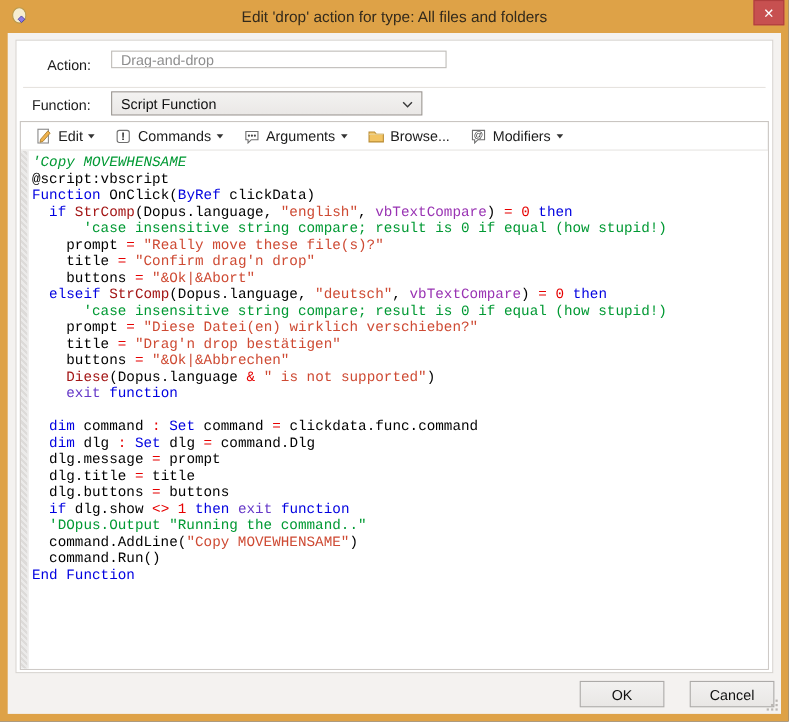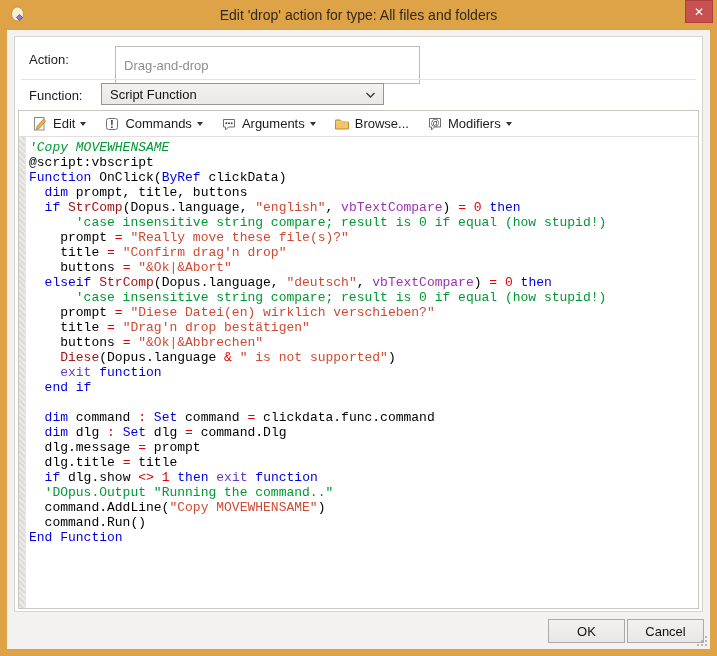--- a/index.html
+++ b/index.html
@@ -29,25 +29,25 @@
   .content {
     position:absolute; left:7px; right:7px; top:30px; bottom:7px;
     background:#F4F2F0;
   }
   .panel {
     position:absolute; left:7px; top:6px; width:689px; height:576px;
     background:#FFFFFF; border:1px solid #D8D4D0;
   }
 
   .field-label { position:absolute; font-size:13px; color:#1c1c1c; }
-  .label-action { left:14px; top:15px; }
+  .label-action { left:28px; top:15px; }
   .label-function { left:14px; top:51px; }
 
   .action-input {
-    position:absolute; left:100px; top:9px; width:305px; height:38px;
+    position:absolute; left:86px; top:9px; width:305px; height:16px;
     border:1px solid #BFBCB8; background:#fff; font-family:"Liberation Sans",sans-serif;
     font-size:13px; color:#8E8E8E; padding:0 8px; outline:none;
   }
   .sep { position:absolute; left:6px; right:6px; height:1px; background:#E6E3DF; }
   .sep1 { top:42px; }
 
   .function-select {
     position:absolute; left:86px; top:46px; width:283px; height:22px;
     border:1px solid #99948F; background:linear-gradient(#F3F2F1,#EAE8E6);
     display:flex; align-items:center; font-size:13px; color:#111;
@@ -83,21 +83,21 @@
   }
   .gutter {
     position:absolute; left:0; top:0; bottom:0; width:7px;
     background:repeating-linear-gradient(45deg,#EBEAE9 0 2px,#DDDBD9 2px 4px);
     border-right:1px solid #E8E6E4;
   }
   .code-line { white-space:pre; height:15px; }
 
   
   .footer {
-    position:absolute; right:6px; bottom:6px; display:flex; gap:2px;
+    position:absolute; right:6px; bottom:6px; display:flex; gap:23px;
   }
   .btn {
     width:77px; height:24px; background:linear-gradient(#F2F1F0,#E9E7E5);
     border:1px solid #ACAAA8; font-size:13px; color:#111;
     font-family:"Liberation Sans",sans-serif; cursor:default;
   }
   .grip { position:absolute; right:1px; bottom:1px; width:13px; height:13px; }
 </style>
 </head>
 <body>
@@ -183,39 +183,38 @@
           </button>
 
         </div>
 
         <div class="editor">
           <div class="gutter"></div>
           <div id="code-area">
               <div class="code-line"><span style="color: rgb(0, 153, 51); font-style: italic;">'Copy MOVEWHENSAME</span></div>
               <div class="code-line"><span style="color: rgb(0, 0, 0);">@script:vbscript</span></div>
               <div class="code-line"><span style="color: rgb(0, 0, 224);">Function</span><span style="color: rgb(0, 0, 0);"> OnClick(</span><span style="color: rgb(0, 0, 224);">ByRef</span><span style="color: rgb(0, 0, 0);"> clickData)</span></div>
-              <div class="code-line"><span style="color: rgb(0, 0, 0);">  </span><span style="color: rgb(0, 0, 224);">dim</span><span style="color: rgb(0, 0, 0);"> prompt, title, buttons</span></div>
               <div class="code-line"><span style="color: rgb(0, 0, 0);">  </span><span style="color: rgb(0, 0, 224);">if</span><span style="color: rgb(0, 0, 0);"> </span><span style="color: rgb(163, 21, 21);">StrComp</span><span style="color: rgb(0, 0, 0);">(Dopus.language, </span><span style="color: rgb(206, 74, 51);">"english"</span><span style="color: rgb(0, 0, 0);">, </span><span style="color: rgb(153, 51, 179);">vbTextCompare</span><span style="color: rgb(0, 0, 0);">) </span><span style="color: rgb(230, 0, 0);">=</span><span style="color: rgb(0, 0, 0);"> </span><span style="color: rgb(230, 0, 0);">0</span><span style="color: rgb(0, 0, 0);"> </span><span style="color: rgb(0, 0, 224);">then</span></div>
               <div class="code-line"><span style="color: rgb(0, 0, 0);">      </span><span style="color: rgb(0, 153, 51);">'case insensitive string compare; result is 0 if equal (how stupid!)</span></div>
               <div class="code-line"><span style="color: rgb(0, 0, 0);">    prompt </span><span style="color: rgb(230, 0, 0);">=</span><span style="color: rgb(0, 0, 0);"> </span><span style="color: rgb(206, 74, 51);">"Really move these file(s)?"</span></div>
               <div class="code-line"><span style="color: rgb(0, 0, 0);">    title </span><span style="color: rgb(230, 0, 0);">=</span><span style="color: rgb(0, 0, 0);"> </span><span style="color: rgb(206, 74, 51);">"Confirm drag'n drop"</span></div>
               <div class="code-line"><span style="color: rgb(0, 0, 0);">    buttons </span><span style="color: rgb(230, 0, 0);">=</span><span style="color: rgb(0, 0, 0);"> </span><span style="color: rgb(206, 74, 51);">"&amp;Ok|&amp;Abort"</span></div>
               <div class="code-line"><span style="color: rgb(0, 0, 0);">  </span><span style="color: rgb(0, 0, 224);">elseif</span><span style="color: rgb(0, 0, 0);"> </span><span style="color: rgb(163, 21, 21);">StrComp</span><span style="color: rgb(0, 0, 0);">(Dopus.language, </span><span style="color: rgb(206, 74, 51);">"deutsch"</span><span style="color: rgb(0, 0, 0);">, </span><span style="color: rgb(153, 51, 179);">vbTextCompare</span><span style="color: rgb(0, 0, 0);">) </span><span style="color: rgb(230, 0, 0);">=</span><span style="color: rgb(0, 0, 0);"> </span><span style="color: rgb(230, 0, 0);">0</span><span style="color: rgb(0, 0, 0);"> </span><span style="color: rgb(0, 0, 224);">then</span></div>
               <div class="code-line"><span style="color: rgb(0, 0, 0);">      </span><span style="color: rgb(0, 153, 51);">'case insensitive string compare; result is 0 if equal (how stupid!)</span></div>
               <div class="code-line"><span style="color: rgb(0, 0, 0);">    prompt </span><span style="color: rgb(230, 0, 0);">=</span><span style="color: rgb(0, 0, 0);"> </span><span style="color: rgb(206, 74, 51);">"Diese Datei(en) wirklich verschieben?"</span></div>
               <div class="code-line"><span style="color: rgb(0, 0, 0);">    title </span><span style="color: rgb(230, 0, 0);">=</span><span style="color: rgb(0, 0, 0);"> </span><span style="color: rgb(206, 74, 51);">"Drag'n drop bestätigen"</span></div>
               <div class="code-line"><span style="color: rgb(0, 0, 0);">    buttons </span><span style="color: rgb(230, 0, 0);">=</span><span style="color: rgb(0, 0, 0);"> </span><span style="color: rgb(206, 74, 51);">"&amp;Ok|&amp;Abbrechen"</span></div>
               <div class="code-line"><span style="color: rgb(0, 0, 0);">    </span><span style="color: rgb(163, 21, 21);">Diese</span><span style="color: rgb(0, 0, 0);">(Dopus.language </span><span style="color: rgb(230, 0, 0);">&amp;</span><span style="color: rgb(0, 0, 0);"> </span><span style="color: rgb(206, 74, 51);">" is not supported"</span><span style="color: rgb(0, 0, 0);">)</span></div>
               <div class="code-line"><span style="color: rgb(0, 0, 0);">    </span><span style="color: rgb(102, 57, 200);">exit</span><span style="color: rgb(0, 0, 0);"> </span><span style="color: rgb(0, 0, 224);">function</span></div>
-              <div class="code-line"><span style="color: rgb(0, 0, 0);">  </span><span style="color: rgb(0, 0, 224);">end if</span></div>
               <div class="code-line">&nbsp;</div>
               <div class="code-line"><span style="color: rgb(0, 0, 0);">  </span><span style="color: rgb(0, 0, 224);">dim</span><span style="color: rgb(0, 0, 0);"> command </span><span style="color: rgb(230, 0, 0);">:</span><span style="color: rgb(0, 0, 0);"> </span><span style="color: rgb(0, 0, 224);">Set</span><span style="color: rgb(0, 0, 0);"> command </span><span style="color: rgb(230, 0, 0);">=</span><span style="color: rgb(0, 0, 0);"> clickdata.func.command</span></div>
               <div class="code-line"><span style="color: rgb(0, 0, 0);">  </span><span style="color: rgb(0, 0, 224);">dim</span><span style="color: rgb(0, 0, 0);"> dlg </span><span style="color: rgb(230, 0, 0);">:</span><span style="color: rgb(0, 0, 0);"> </span><span style="color: rgb(0, 0, 224);">Set</span><span style="color: rgb(0, 0, 0);"> dlg </span><span style="color: rgb(230, 0, 0);">=</span><span style="color: rgb(0, 0, 0);"> command.Dlg</span></div>
               <div class="code-line"><span style="color: rgb(0, 0, 0);">  dlg.message </span><span style="color: rgb(230, 0, 0);">=</span><span style="color: rgb(0, 0, 0);"> prompt</span></div>
               <div class="code-line"><span style="color: rgb(0, 0, 0);">  dlg.title </span><span style="color: rgb(230, 0, 0);">=</span><span style="color: rgb(0, 0, 0);"> title</span></div>
+              <div class="code-line"><span style="color: rgb(0, 0, 0);">  dlg.buttons </span><span style="color: rgb(230, 0, 0);">=</span><span style="color: rgb(0, 0, 0);"> buttons</span></div>
               <div class="code-line"><span style="color: rgb(0, 0, 0);">  </span><span style="color: rgb(0, 0, 224);">if</span><span style="color: rgb(0, 0, 0);"> dlg.show </span><span style="color: rgb(230, 0, 0);">&lt;&gt;</span><span style="color: rgb(0, 0, 0);"> </span><span style="color: rgb(230, 0, 0);">1</span><span style="color: rgb(0, 0, 0);"> </span><span style="color: rgb(0, 0, 224);">then</span><span style="color: rgb(0, 0, 0);"> </span><span style="color: rgb(102, 57, 200);">exit</span><span style="color: rgb(0, 0, 0);"> </span><span style="color: rgb(0, 0, 224);">function</span></div>
               <div class="code-line"><span style="color: rgb(0, 0, 0);">  </span><span style="color: rgb(0, 153, 51);">'DOpus.Output "Running the command.."</span></div>
               <div class="code-line"><span style="color: rgb(0, 0, 0);">  command.AddLine(</span><span style="color: rgb(206, 74, 51);">"Copy MOVEWHENSAME"</span><span style="color: rgb(0, 0, 0);">)</span></div>
               <div class="code-line"><span style="color: rgb(0, 0, 0);">  command.Run()</span></div>
               <div class="code-line"><span style="color: rgb(0, 0, 224);">End Function</span></div>
             </div>
         </div>
 
       </div>
     </div>

